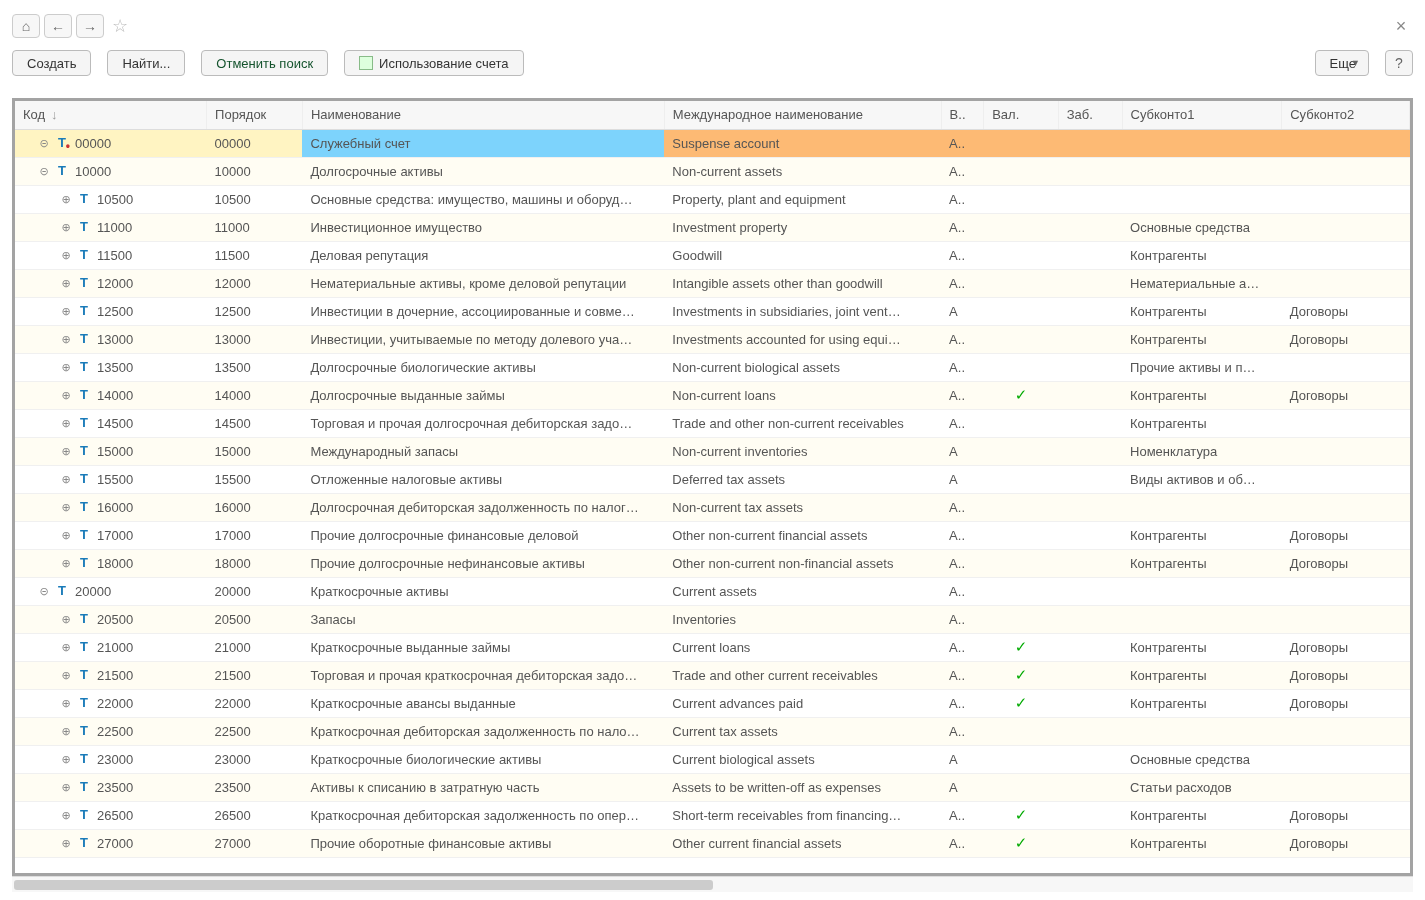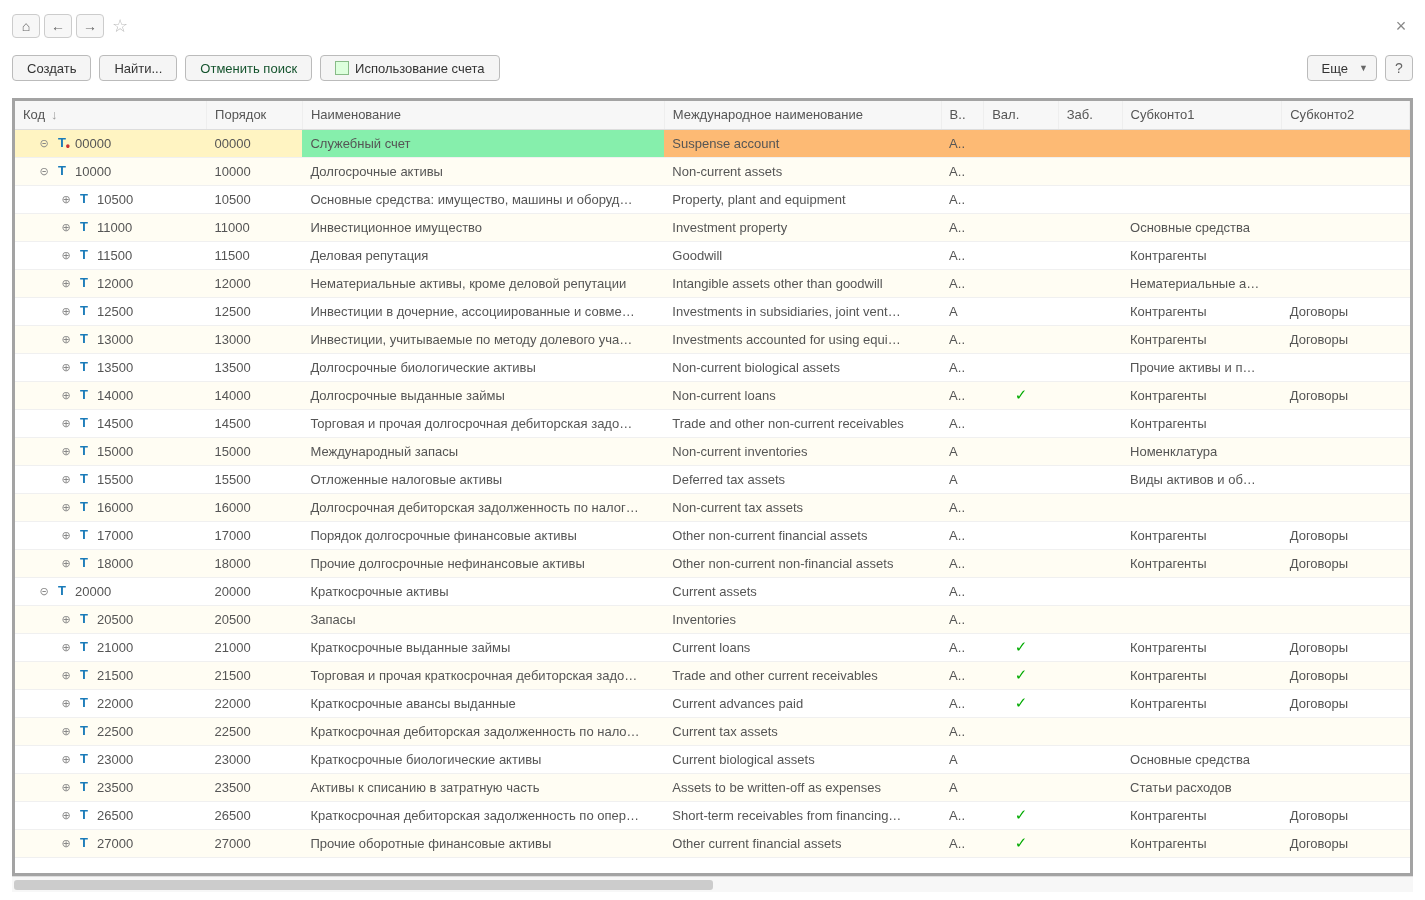--- a/index.html
+++ b/index.html
@@ -3,35 +3,35 @@
 <meta charset="utf-8">
 <style>
 html,body{margin:0;padding:0;height:100%;font:13px Arial,sans-serif;color:#333;background:#fff;overflow:hidden}
 *{box-sizing:border-box}
 .app{display:flex;flex-direction:column;height:100vh;padding:8px 12px}
 .title-bar{display:flex;align-items:center;gap:4px;height:36px}
 .nav-btn{width:28px;height:24px;border:1px solid #ccc;border-radius:4px;background:#f7f7f7;display:inline-flex;align-items:center;justify-content:center;cursor:pointer;font-size:14px;color:#666}
 .star-btn{width:24px;height:24px;background:transparent;border:none;cursor:pointer;font-size:18px;color:#bbb;display:inline-flex;align-items:center;justify-content:center}
 .title{font-size:20px;color:#444;margin-left:6px}
 .close-btn{margin-left:auto;font-size:18px;color:#888;cursor:pointer;width:24px;text-align:center}
-.toolbar{display:flex;align-items:center;gap:8px;height:36px;margin-top:6px}
+.toolbar{display:flex;align-items:flex-start;gap:16px;height:36px;margin-top:6px}
 .btn{height:26px;padding:0 14px;border:1px solid #bbb;border-radius:4px;background:#f5f5f5;color:#333;cursor:pointer;font:13px Arial;display:inline-flex;align-items:center;gap:6px}
 .btn.disabled{color:#14532d;cursor:default}
-.btn.more{padding-right:28px;position:relative}
+.btn.more{padding-right:12px;position:relative}
 .btn.more::after{content:'▼';position:absolute;right:8px;font-size:9px;color:#666}
 .btn.help{width:28px;padding:0;justify-content:center;font-size:14px;color:#666}
 .spacer{flex:1}
 .ico16{width:14px;height:14px;border:1px solid #8b8;background:#dfd;display:inline-block}
 .tbl-wrap{flex:1;border:3px solid #a3a3a3;margin-top:12px;overflow:auto;position:relative}
 table{width:100%;border-collapse:collapse;table-layout:fixed}
 th,td{height:28px;padding:0 8px;text-align:left;white-space:nowrap;overflow:hidden;text-overflow:ellipsis;font-size:13px}
 th{background:#f7f7f7;color:#555;font-weight:normal;border-bottom:1px solid #ddd;border-right:1px solid #eee;position:sticky;top:0}
 th.sort::after{content:'↓';margin-left:6px;color:#999}
 td{border-bottom:1px solid #f0f0f0;color:#555}
-tr.sel td{background:#86efac}
+tr.sel td{background:#7dd3fc}
 tr.sel td:nth-child(n+4){background:#fdba74}
 tr.sel td:nth-child(1),tr.sel td:nth-child(2){background:#fff4c2}
 tr.alt td{background:#fffdf3}
 .code-cell{display:flex;align-items:center;gap:6px}
 .expander{width:10px;display:inline-block;text-align:center;font-size:11px;color:#888;cursor:pointer}
 .node-ico{width:14px;height:14px;display:inline-block;color:#1a7bb9;font-weight:bold;font-size:13px;text-align:center;line-height:14px;position:relative}
 .node-ico.special::after{content:'•';color:#c33;position:absolute;right:-1px;bottom:-3px;font-size:12px}
 .chk{color:#0a0;font-size:15px;text-align:center;display:block}
 .hscroll{height:16px;border-top:1px solid #ddd;background:#f7f7f7;display:flex;align-items:center;padding:0 2px}
 .hscroll .thumb{width:50%;height:10px;background:#ccc;border-radius:3px}
@@ -339,21 +339,21 @@
           </tr>
           <tr>
             <td>
               <div class="code-cell" style="padding-left:38px">
                 <span class="expander">⊕</span>
                 <span class="node-ico">T</span>
                 <span>17000</span>
               </div>
             </td>
             <td>17000</td>
-            <td>Порядок долгосрочные финансовые активы</td>
+            <td>Прочие долгосрочные финансовые деловой</td>
             <td>Other non-current financial assets</td>
             <td>А..</td>
             <td></td>
             <td></td>
             <td>Контрагенты</td>
             <td>Договоры</td>
           </tr>
           <tr class="alt">
             <td>
               <div class="code-cell" style="padding-left:38px">

